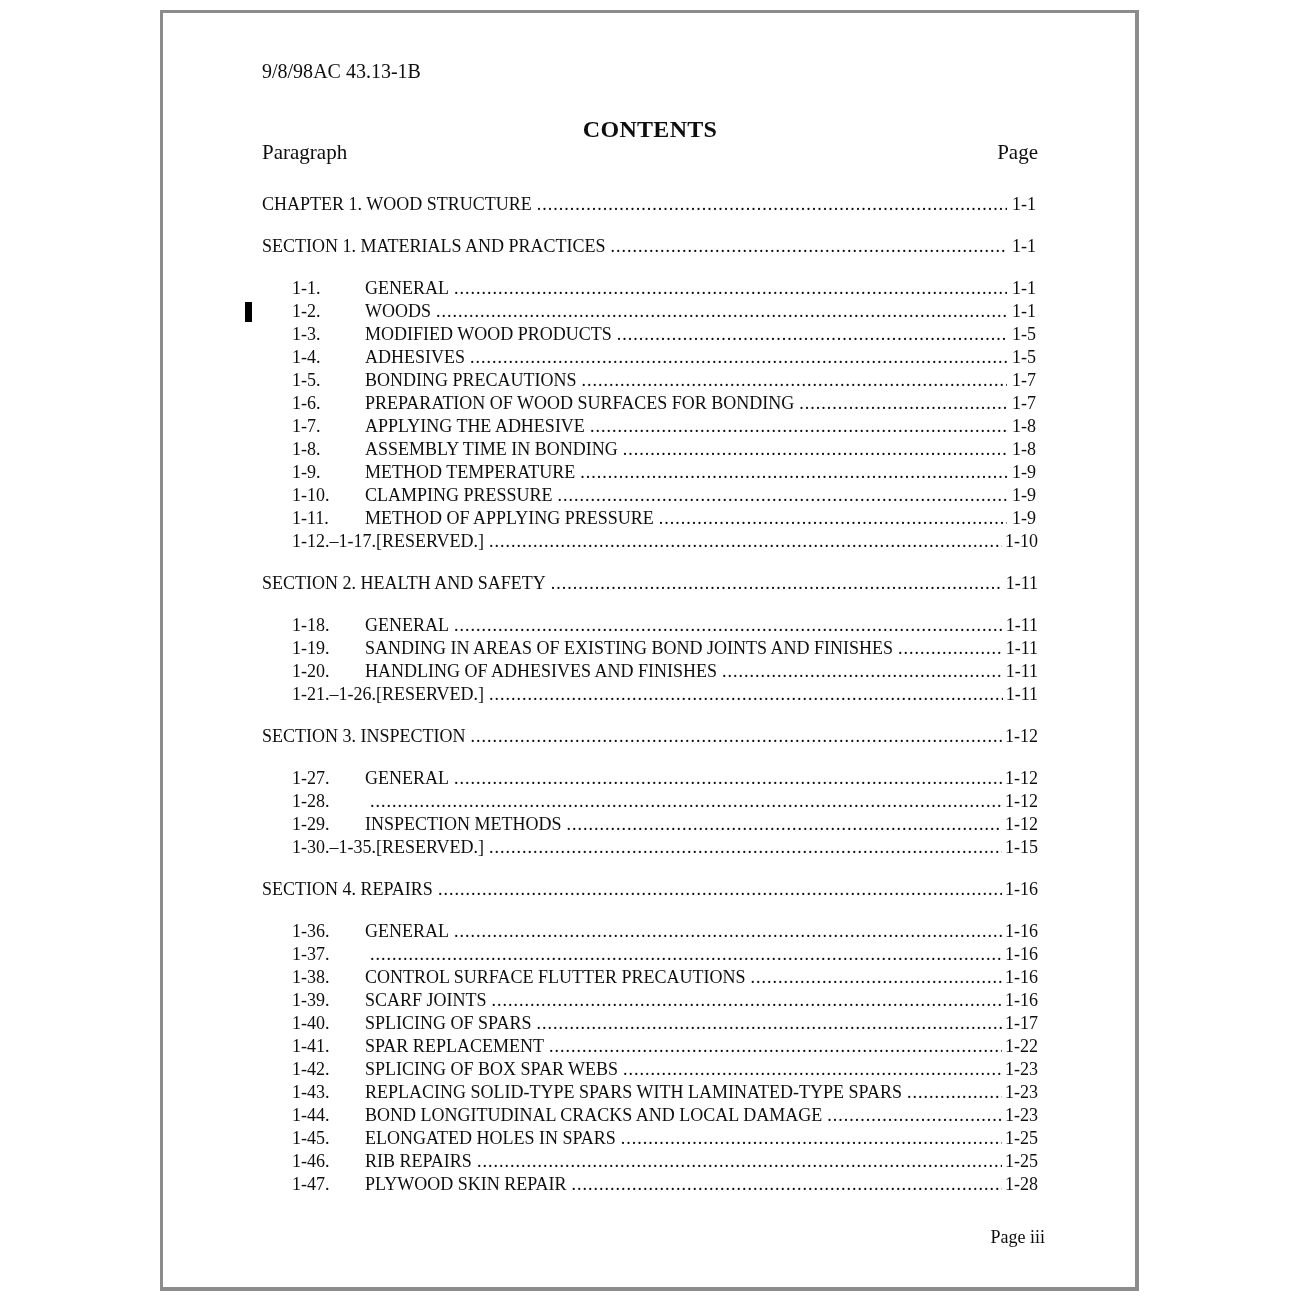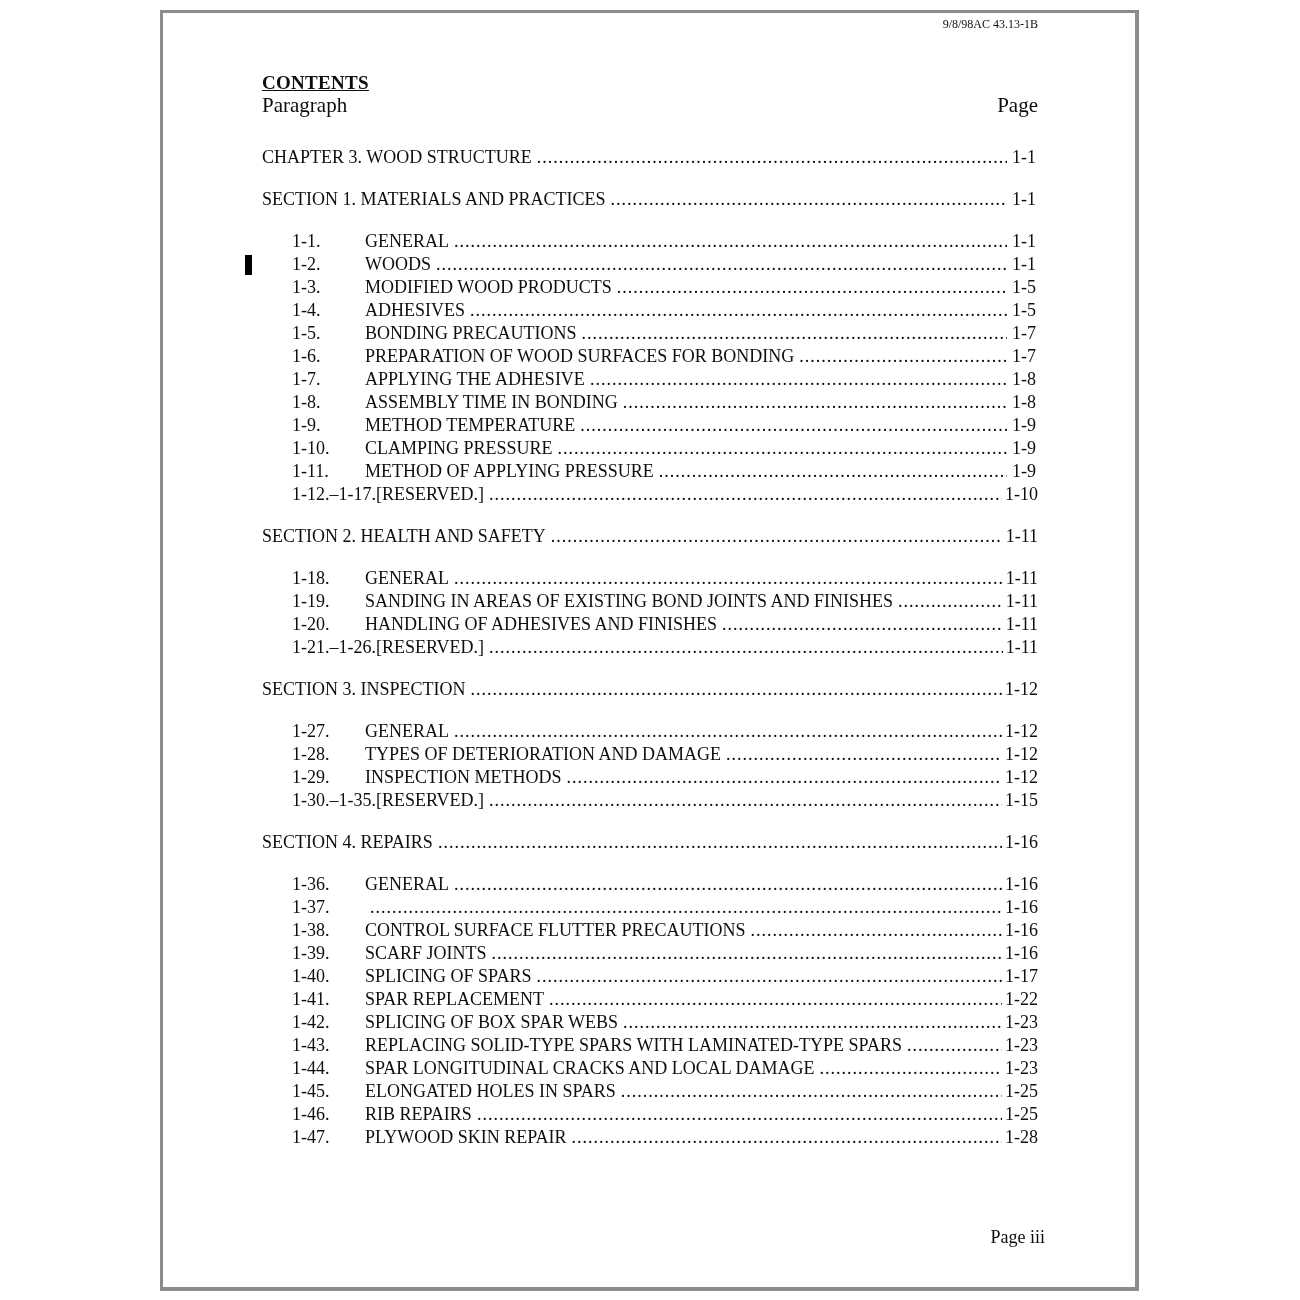--- a/index.html
+++ b/index.html
@@ -23,31 +23,32 @@
     box-sizing: border-box;
     border: solid #8c8c8c;
     border-width: 3px 4px 4px 3px;
     background: #ffffff;
   }
   .inner {
     padding: 0 97px 0 99px;
   }
   .hdr {
     display: flex;
-    justify-content: flex-end;
-    font-size: 12px;
+    justify-content: flex-start;
+    margin-top: 47px;
+    font-size: 20px;
     line-height: 23px;
   }
   .doc-title {
+    text-align: center;
     font-weight: bold;
-    font-size: 19px;
+    font-size: 24px;
     line-height: 23px;
     margin-top: 35px;
     letter-spacing: 0.3px;
-    text-decoration: underline;
   }
   .colhdr {
     display: flex;
     justify-content: space-between;
     font-size: 21px;
     line-height: 23px;
   }
   .toc {
     margin-top: 29px;
     font-size: 18px;
@@ -118,21 +119,21 @@
 
     <div class="doc-title">CONTENTS</div>
 
     <div class="colhdr">
       <span>Paragraph</span>
       <span>Page</span>
     </div>
 
     <div class="toc">
         <div class="row chapter">
-          <span class="ttl">CHAPTER 3. WOOD STRUCTURE</span>
+          <span class="ttl">CHAPTER 1. WOOD STRUCTURE</span>
           <span class="leader"></span>
           <span class="pg">1-1</span>
         </div>
         <div class="row section">
           <span class="ttl">SECTION 1. MATERIALS AND PRACTICES</span>
           <span class="leader"></span>
           <span class="pg">1-1</span>
         </div>
         <div class="row item">
           <span class="num">1-1.</span>
@@ -242,21 +243,20 @@
           <span class="pg">1-12</span>
         </div>
         <div class="row item">
           <span class="num">1-27.</span>
           <span class="ttl">GENERAL</span>
           <span class="leader"></span>
           <span class="pg">1-12</span>
         </div>
         <div class="row item">
           <span class="num">1-28.</span>
-          <span class="ttl">TYPES OF DETERIORATION AND DAMAGE</span>
           <span class="leader"></span>
           <span class="pg">1-12</span>
         </div>
         <div class="row item">
           <span class="num">1-29.</span>
           <span class="ttl">INSPECTION METHODS</span>
           <span class="leader"></span>
           <span class="pg">1-12</span>
         </div>
         <div class="row item">
@@ -312,21 +312,21 @@
           <span class="pg">1-23</span>
         </div>
         <div class="row item">
           <span class="num">1-43.</span>
           <span class="ttl">REPLACING SOLID-TYPE SPARS WITH LAMINATED-TYPE SPARS</span>
           <span class="leader"></span>
           <span class="pg">1-23</span>
         </div>
         <div class="row item">
           <span class="num">1-44.</span>
-          <span class="ttl">SPAR LONGITUDINAL CRACKS AND LOCAL DAMAGE</span>
+          <span class="ttl">BOND LONGITUDINAL CRACKS AND LOCAL DAMAGE</span>
           <span class="leader"></span>
           <span class="pg">1-23</span>
         </div>
         <div class="row item">
           <span class="num">1-45.</span>
           <span class="ttl">ELONGATED HOLES IN SPARS</span>
           <span class="leader"></span>
           <span class="pg">1-25</span>
         </div>
         <div class="row item">

